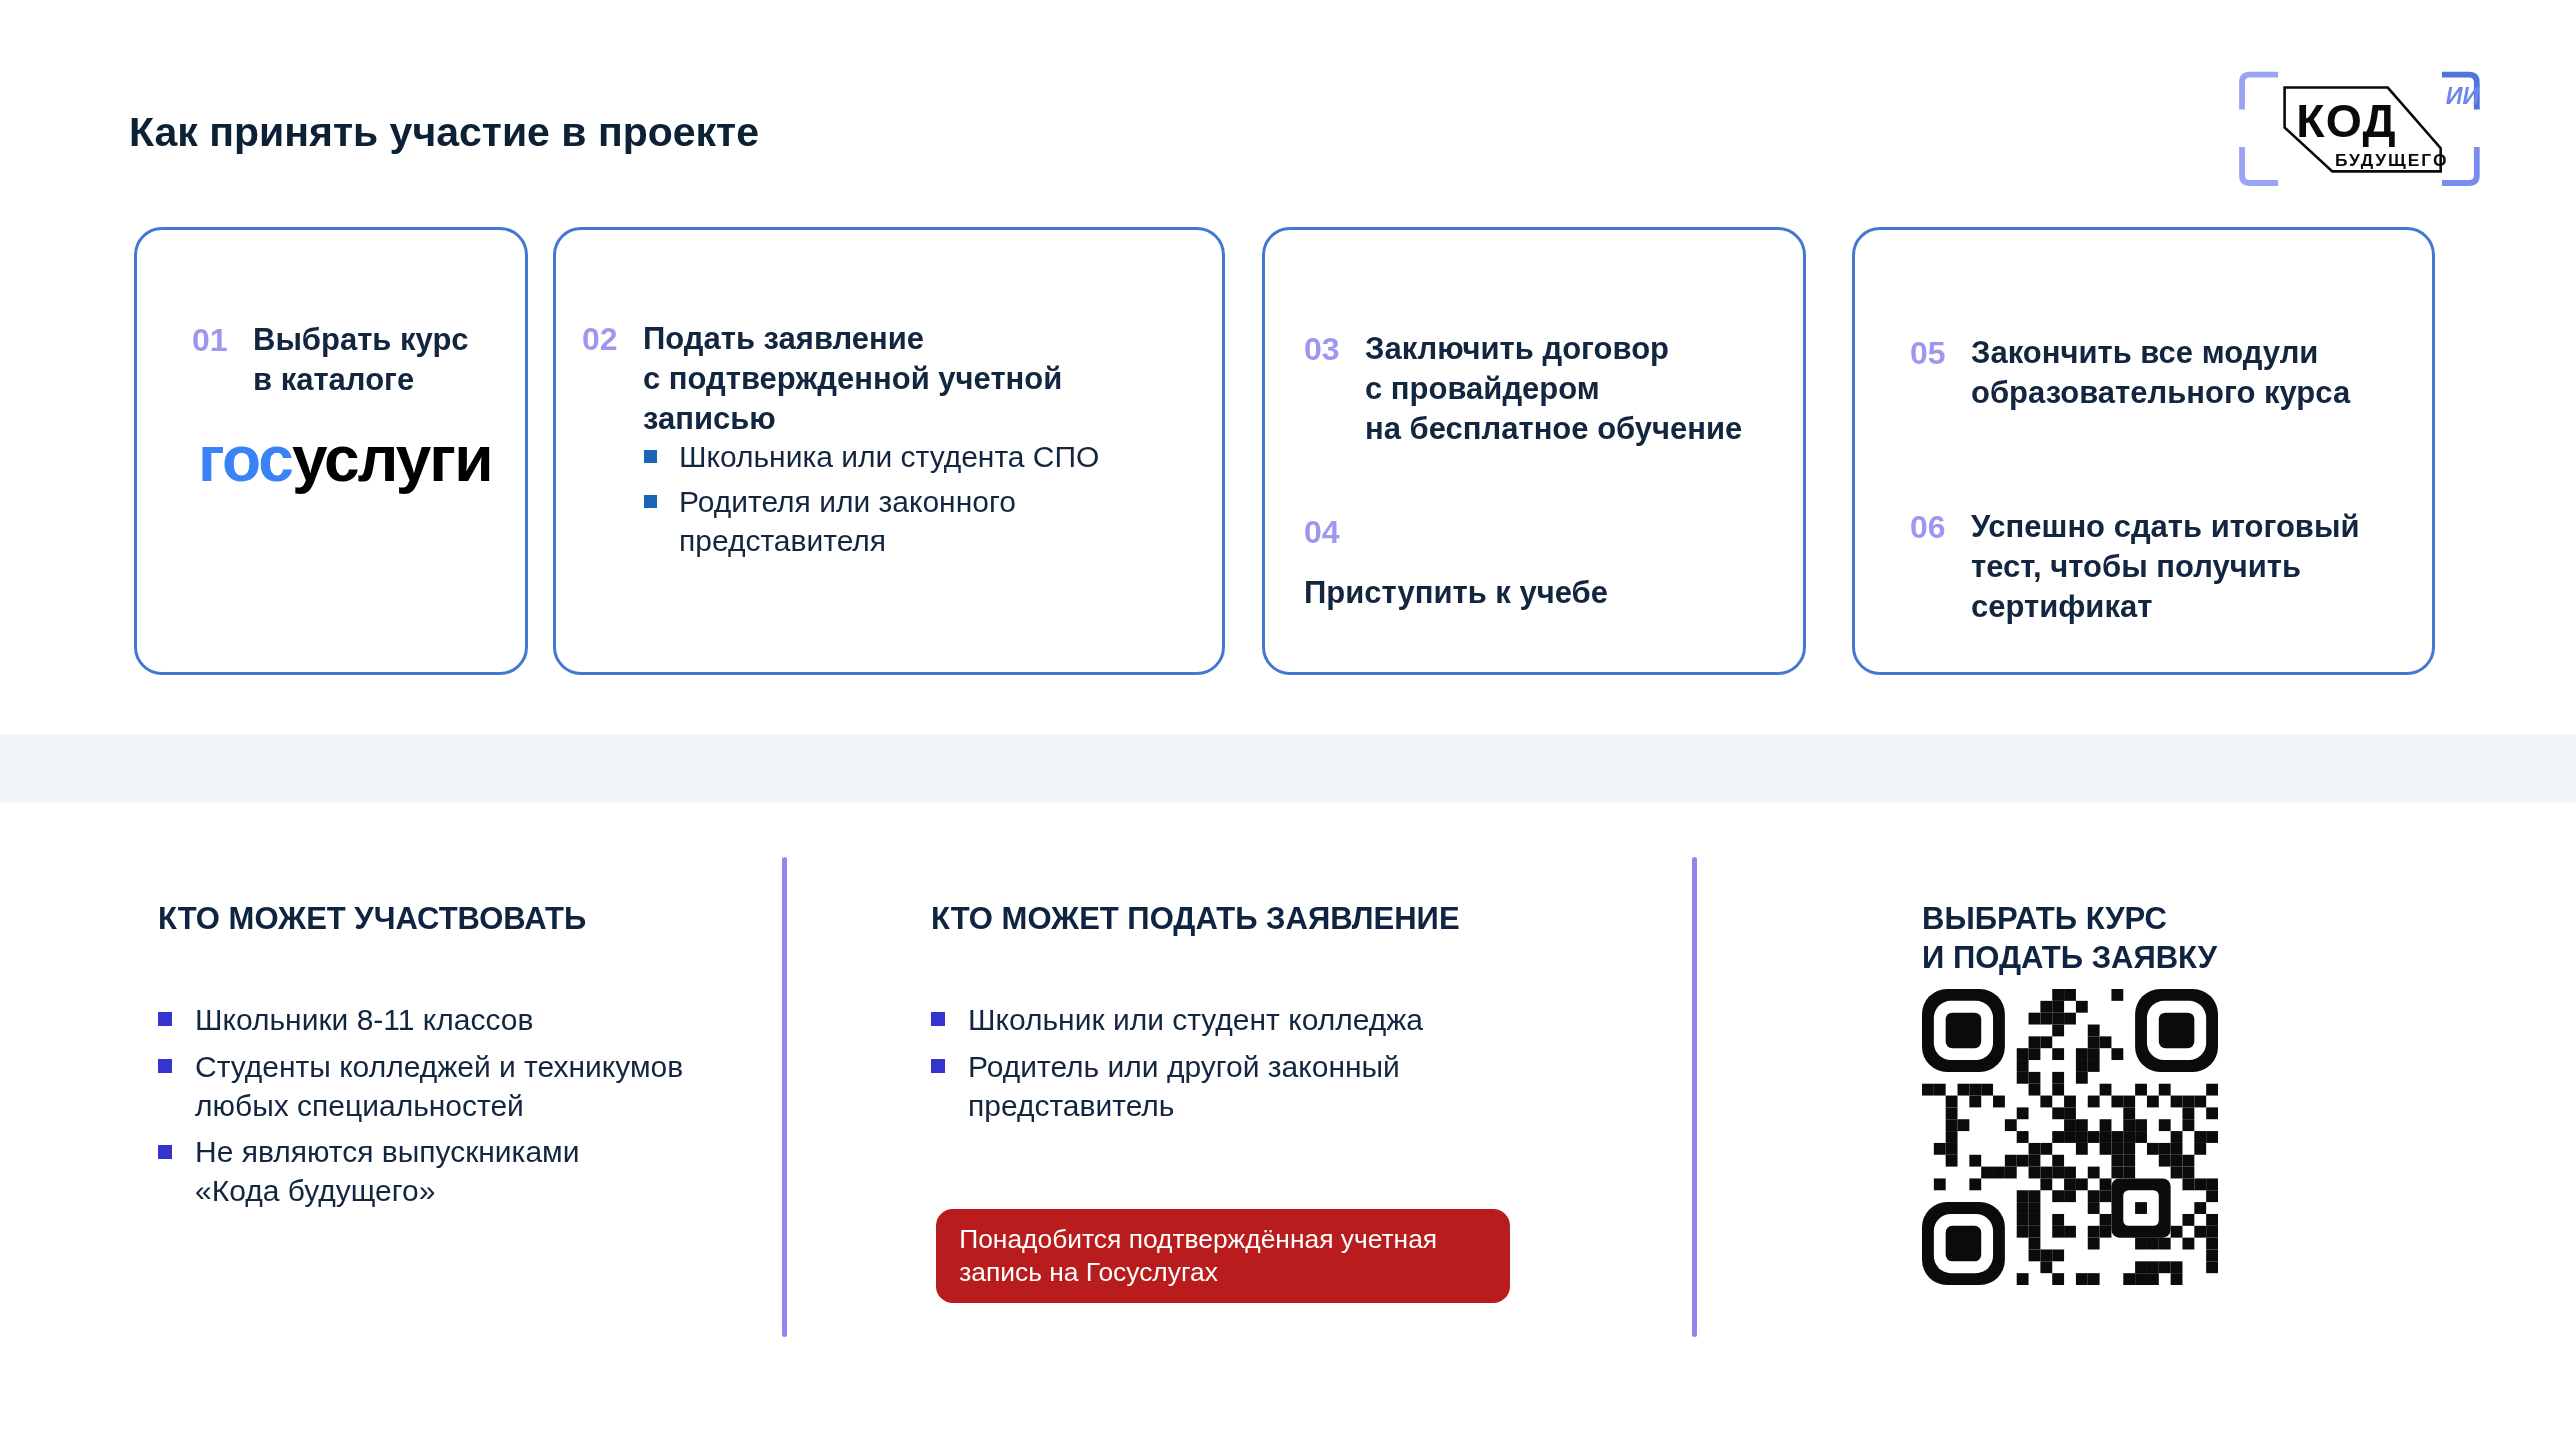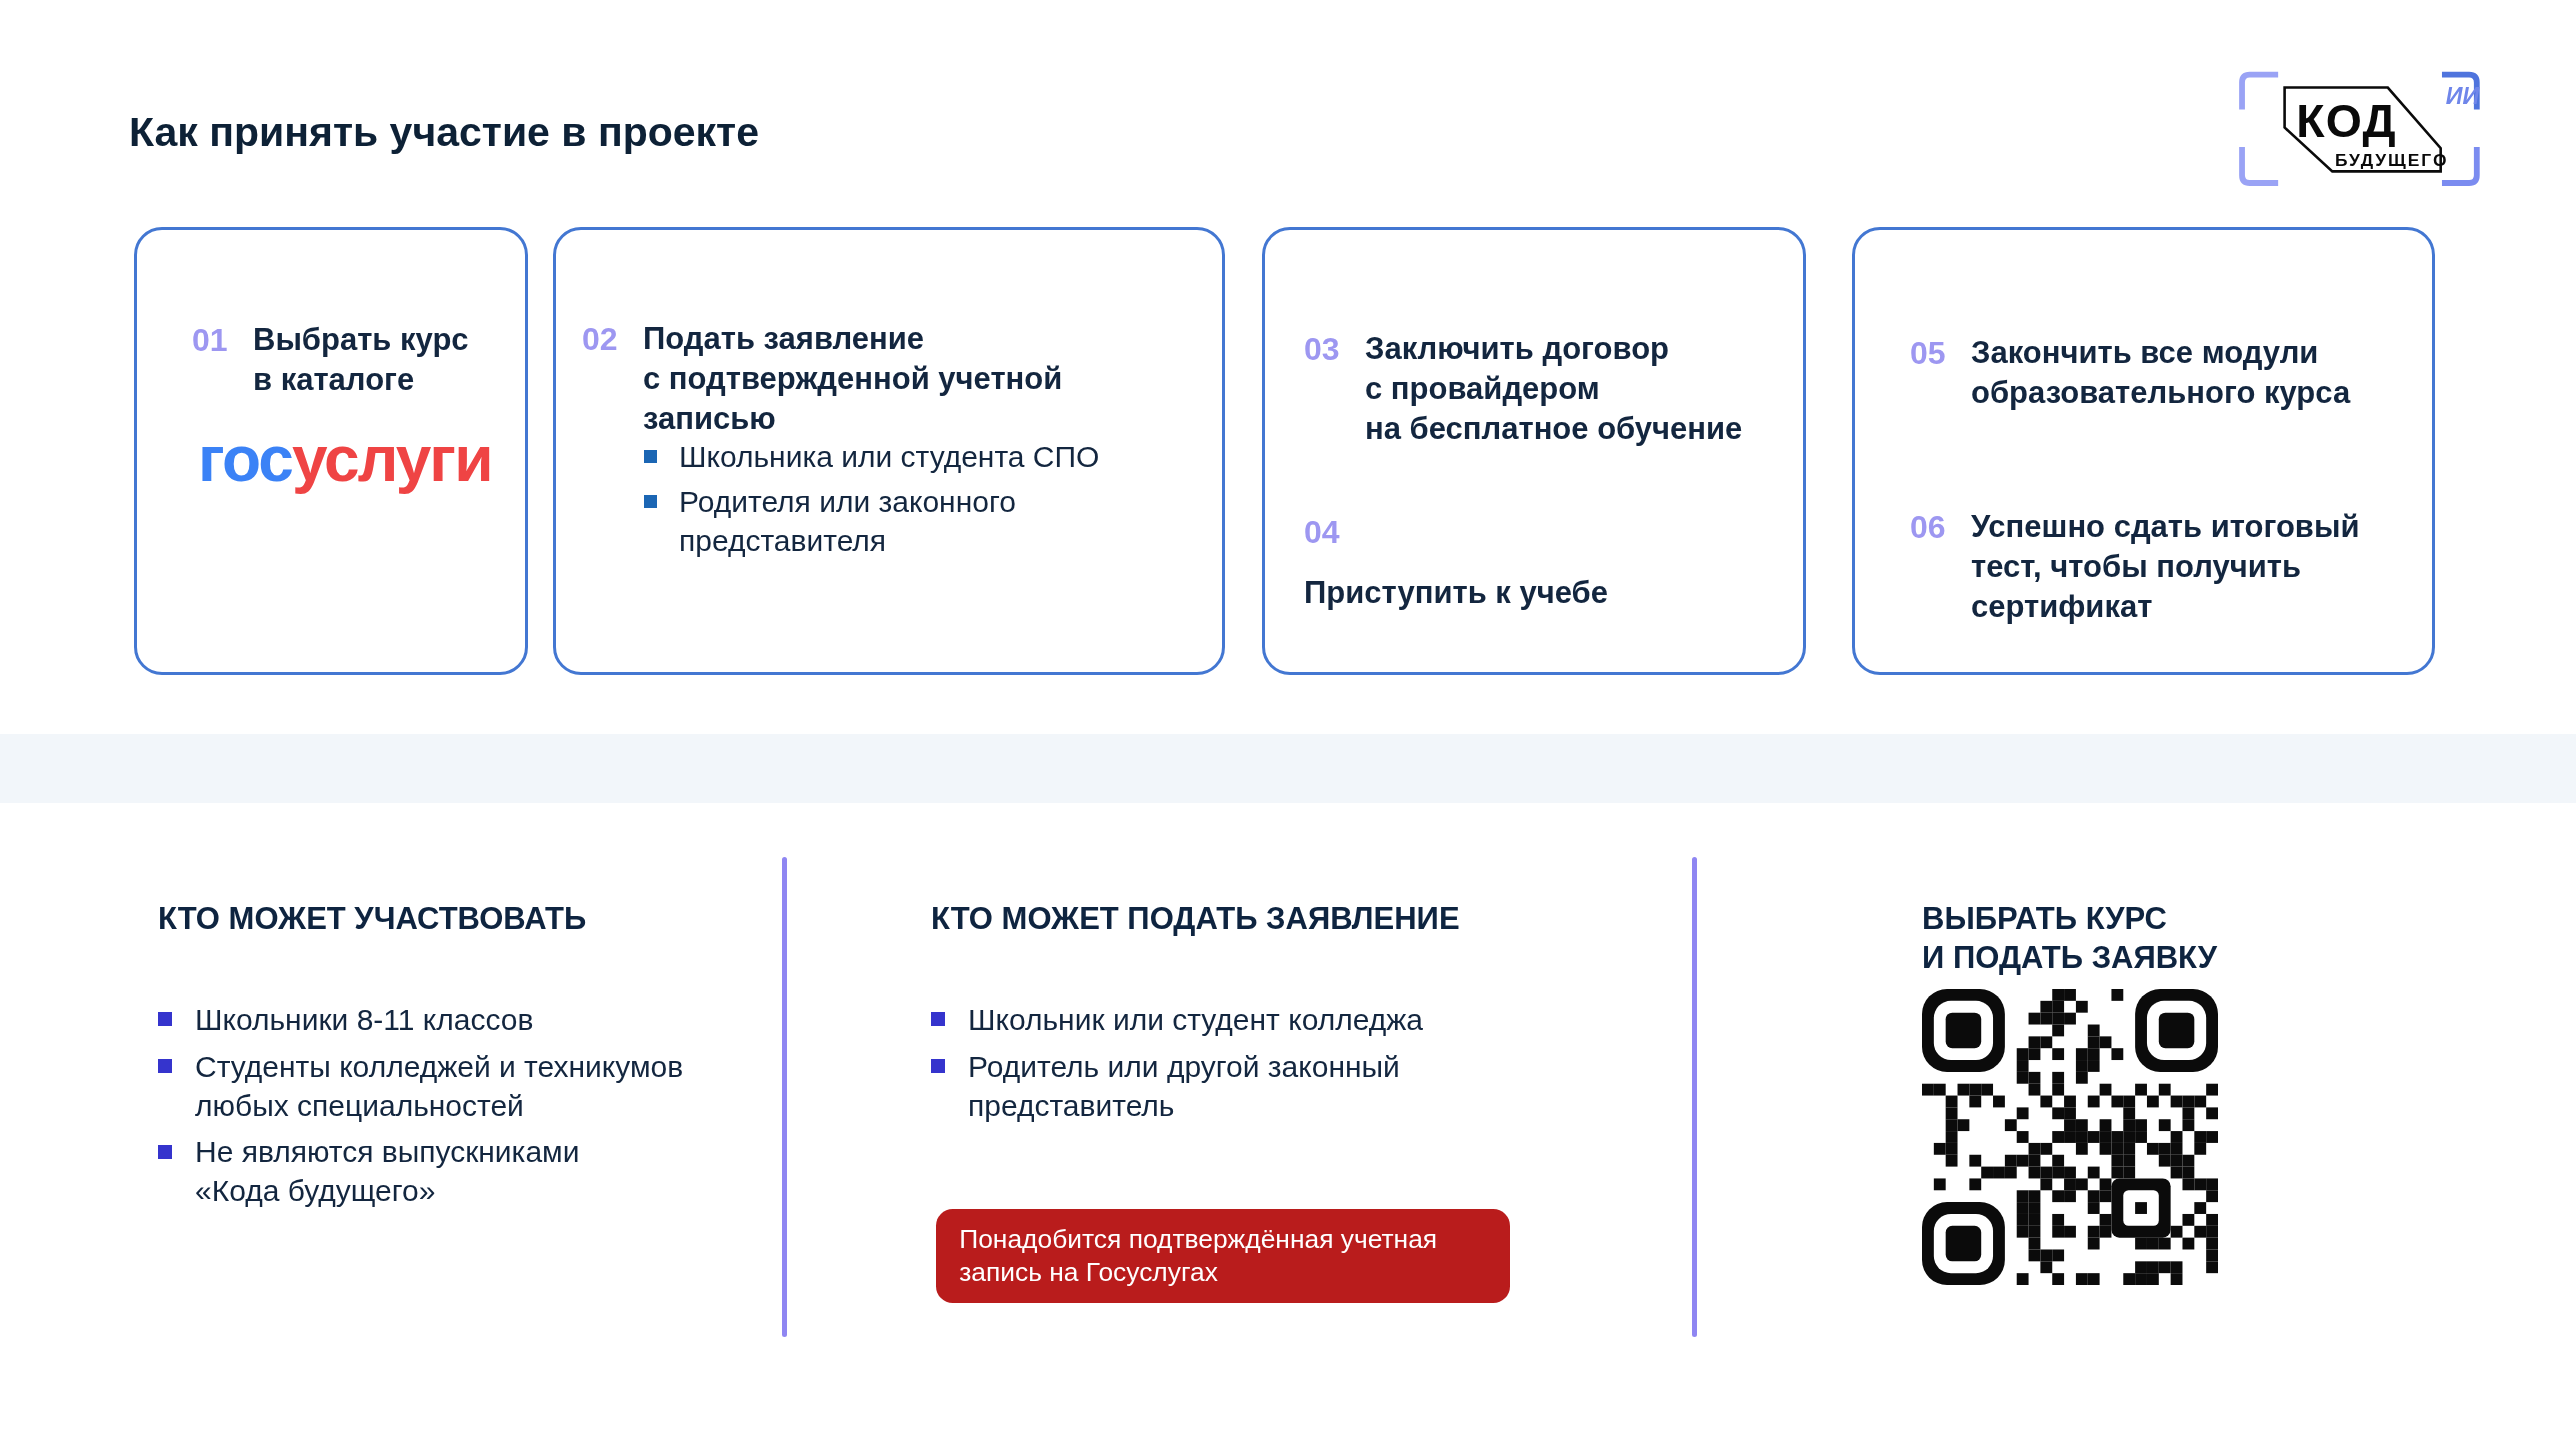--- a/index.html
+++ b/index.html
@@ -37,21 +37,21 @@
 
   
   .card-bullets{position:absolute;left:88px;top:207px;width:554px;list-style:none;margin:0;padding:0;}
   .card-bullets li{display:flex;margin-bottom:6.4px;}
   .card-bullets .sq{flex:0 0 13px;width:13px;height:13px;background:#1b66b4;margin:13px 22px 0 0;}
   .card-bullets .btx{font-size:30px;line-height:39px;color:#13263f;}
 
   
   .gosuslugi{position:absolute;left:61px;top:194px;font-size:64px;font-weight:700;letter-spacing:-1.9px;line-height:1.1;}
   .gos{color:#3b82f6;}
-  .uslugi{color:#ef4444;}
+  .uslugi{color:#000000;}
 
   
   .divider{position:absolute;top:857px;width:5.2px;height:480px;border-radius:2.6px;background:#8f86f2;}
   .div1{left:782px;}
   .div2{left:1692px;}
 
   .bsection{position:absolute;top:857px;height:489px;}
   .sec1{left:158px;width:592px;}
   .sec2{left:931px;width:741px;}
   .sec3{left:1922px;width:502px;}

